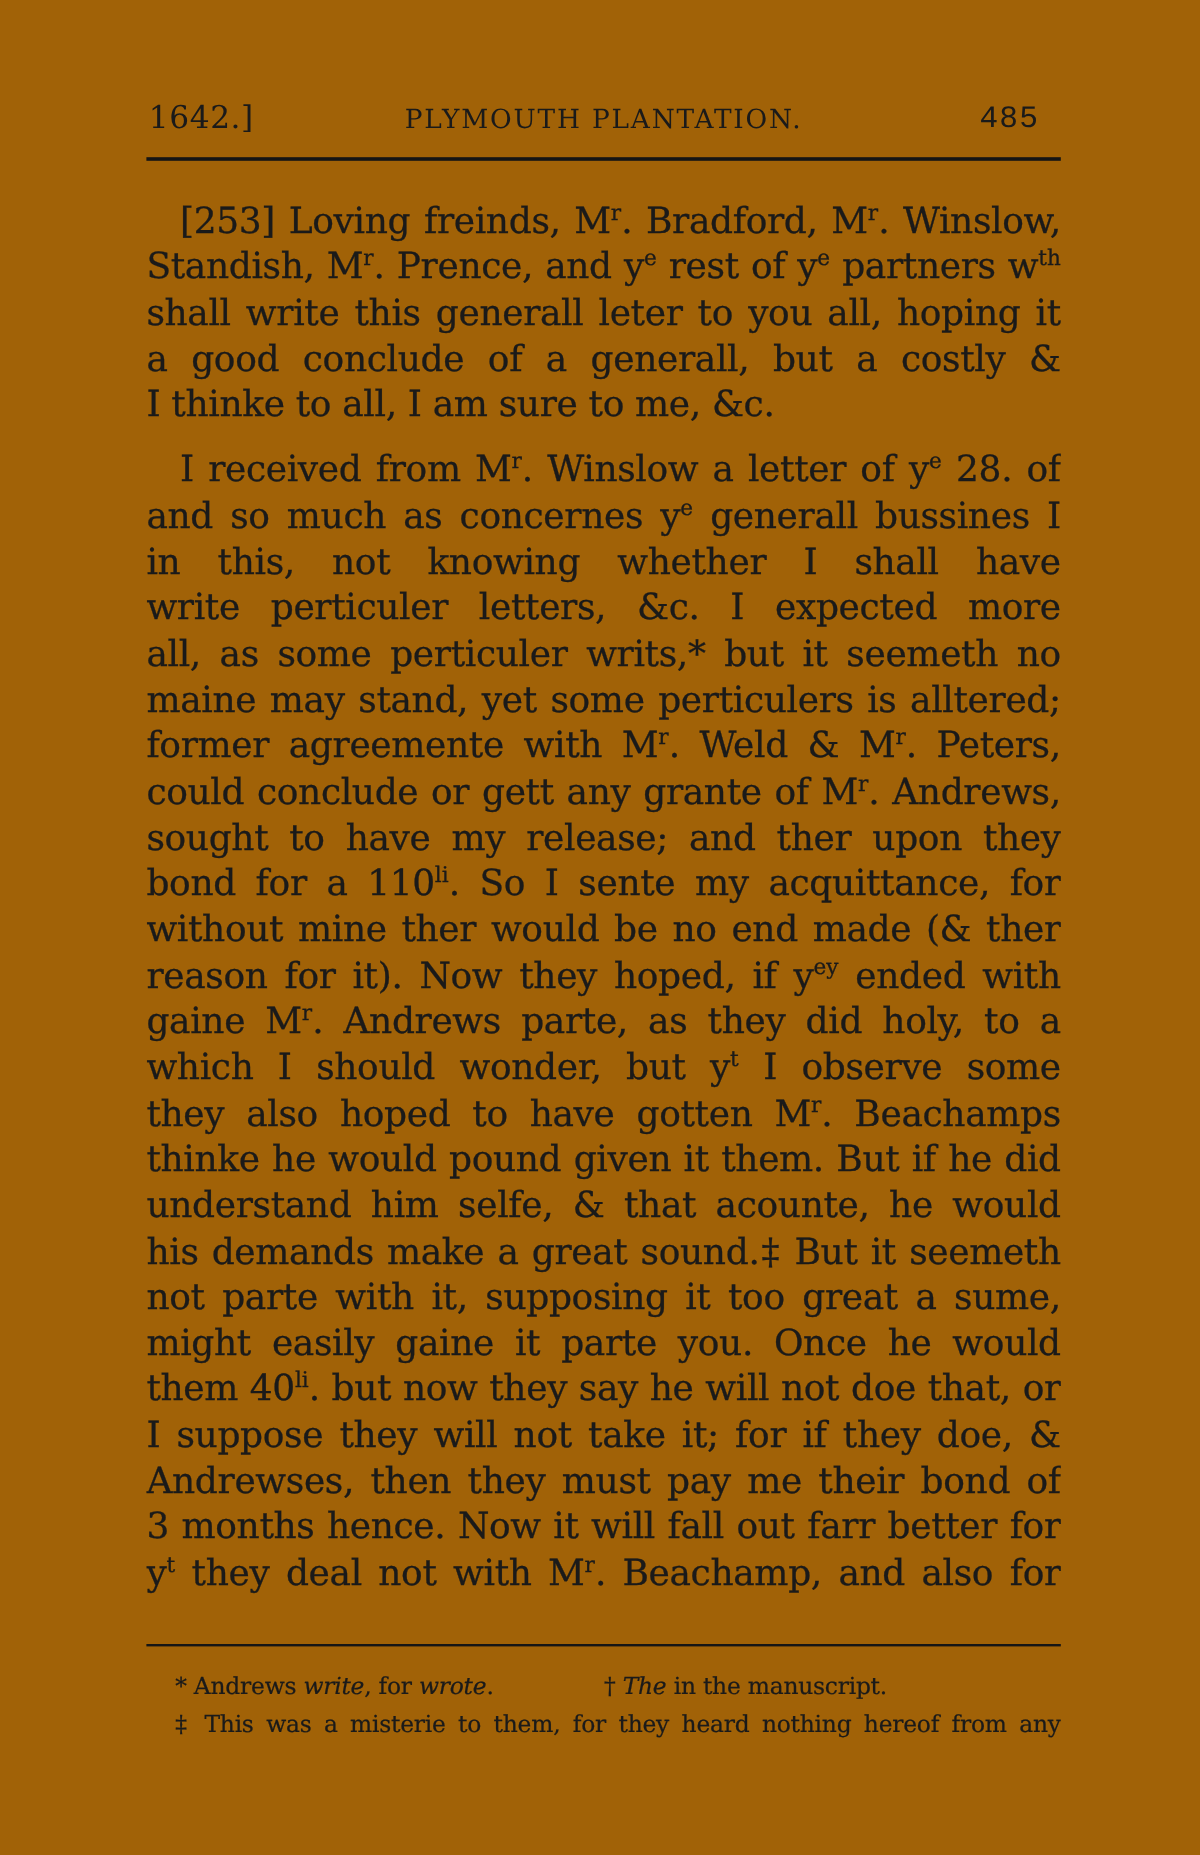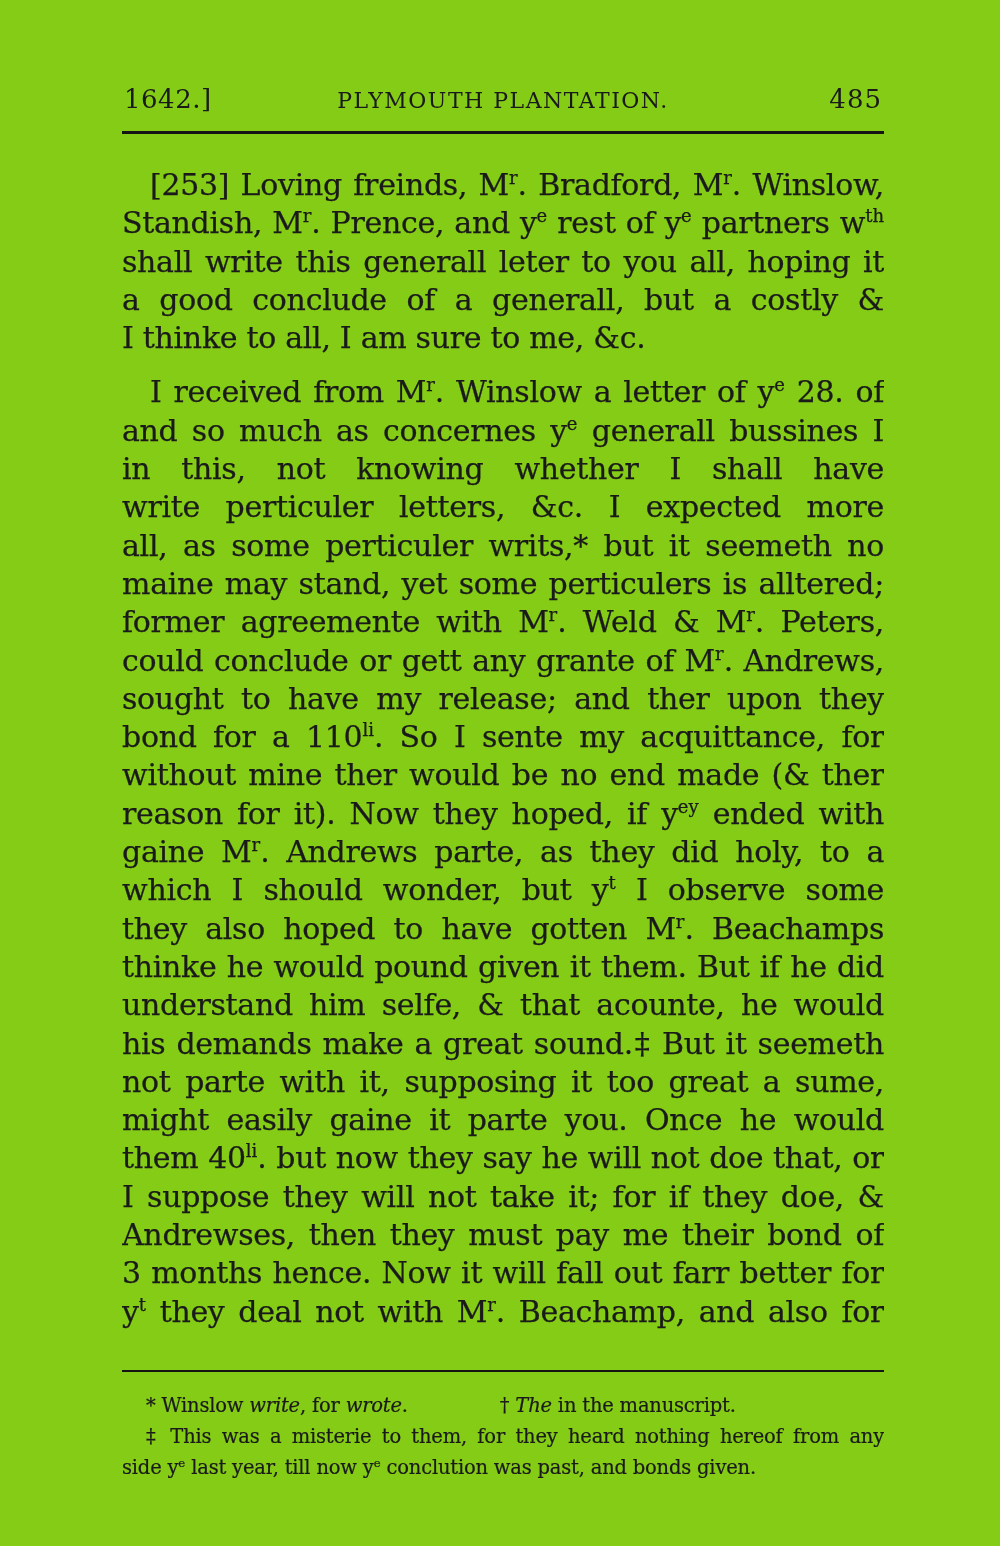--- a/index.html
+++ b/index.html
@@ -3,31 +3,31 @@
 <meta charset="utf-8">
 <style>
   * { margin: 0; padding: 0; box-sizing: border-box; }
   html, body { background: #ffffff; }
   body {
     width: 1000px; height: 1546px;
     position: relative; overflow: hidden;
     font-family: "DejaVu Serif", "Liberation Serif", serif;
     color: #1a1a1a;
   }
-  .page { position: absolute; inset: 0; background: #84cc16; }
+  .page { position: absolute; inset: 0; background: #a16207; }
 
   
   .header {
     position: absolute; top: 84px; left: 122px; width: 762px; height: 32px;
     font-size: 26px;
   }
   .header .year   { position: absolute; left: 2px; top: 0; letter-spacing: 0.5px; }
   .header .title  { position: absolute; left: 50%; transform: translateX(-50%); top: 4px;
                     font-size: 22px; letter-spacing: 1.5px; white-space: nowrap; }
-  .header .pagenum{ position: absolute; right: 2px; top: 0; letter-spacing: 1px; }
+  .header .pagenum{ position: absolute; right: 18px; top: 0; letter-spacing: 1px; font-family: Liberation Mono, monospace; }
 
   .rule { position: absolute; left: 122px; width: 762px; background: #151515; }
   .rule-top  { top: 131px; height: 3px; }
   .rule-foot { top: 1370px; height: 2px; }
 
   
   .body-text {
     position: absolute; top: 166px; left: 122px; width: 762px;
     font-size: 30px; line-height: 38.3px; letter-spacing: -0.3px;
     -webkit-text-stroke: 0.25px #1a1a1a;
@@ -102,22 +102,21 @@
         <div class="line">Andrewses, then they must pay me their bond of 110<sup>li</sup>.</div>
         <div class="line">3 months hence. Now it will fall out farr better for you,</div>
         <div class="line last">y<sup>t</sup> they deal not with M<sup>r</sup>. Beachamp, and also for me, if you</div>
       </div>
   </div>
 
   <div class="rule rule-foot"></div>
 
   <div class="footnotes">
     <div class="fn-row">
-      <span class="fn-star"><span>* Winslow </span><i>write</i><span>, for </span><i>wrote</i><span>.</span></span>
+      <span class="fn-star"><span>* Andrews </span><i>write</i><span>, for </span><i>wrote</i><span>.</span></span>
       <span class="fn-dagger"><span>† </span><i>The</i><span> in the manuscript.</span></span>
     </div>
     <div class="fn-ddagger">
         <div class="line">‡ This was a misterie to them, for they heard nothing hereof from any</div>
-        <div class="line last">side y<sup>e</sup> last year, till now y<sup>e</sup> conclution was past, and bonds given.</div>
       </div>
   </div>
 
 </div>
 
 </body></html>

